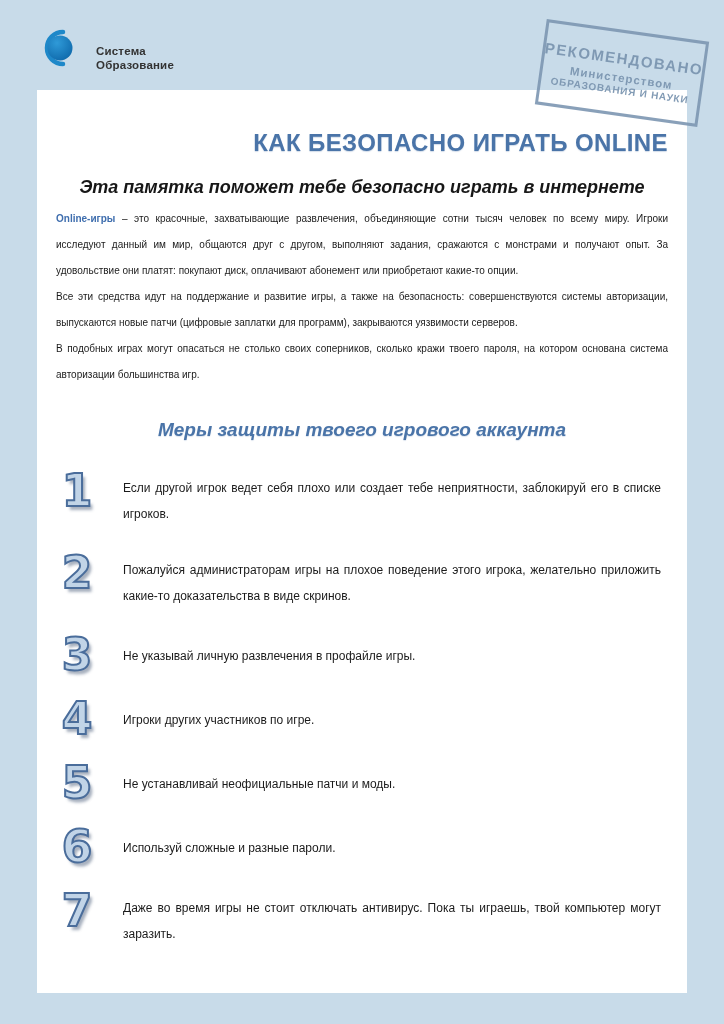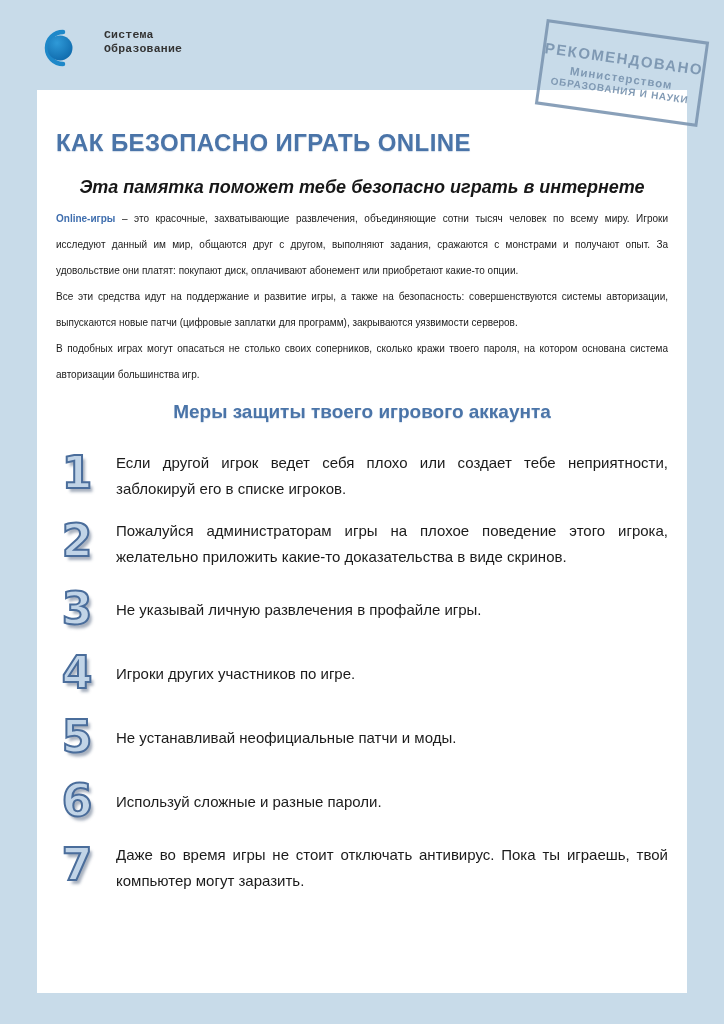--- a/index.html
+++ b/index.html
@@ -4,69 +4,70 @@
 <style>
   html,body{margin:0;padding:0;}
   .page{
     position:relative;
     width:724px;height:1024px;
     background:#c8dbe9;
     overflow:hidden;
     font-family:"Liberation Sans", sans-serif;
   }
   
-  .logo{position:absolute;left:36px;top:28px;display:flex;align-items:flex-start;gap:24px;font-family:Liberation Mono, monospace;}
+  .logo{position:absolute;left:36px;top:28px;display:flex;align-items:flex-end;gap:16px;}
   .logo-text{font-size:11.5px;font-weight:bold;color:#333;line-height:14px;letter-spacing:.2px;}
   
   .stamp{
     position:absolute;left:540px;top:30px;width:158px;height:80px;
     border:3px solid rgba(124,150,177,.95);
     transform:rotate(8deg);
     display:flex;flex-direction:column;justify-content:center;align-items:center;
     color:#7c96b1;text-align:center;z-index:5;opacity:.95;
   }
   .stamp-l1{font-size:15px;font-weight:bold;letter-spacing:1.5px;line-height:18px;}
   .stamp-l2{font-size:11.5px;font-weight:bold;letter-spacing:1px;line-height:14px;margin-top:3px;}
   .stamp-l3{font-size:10px;font-weight:bold;letter-spacing:.8px;line-height:12px;}
   
   .card{
     position:absolute;left:37px;top:90px;width:650px;height:903px;
     background:#ffffff;box-sizing:border-box;
     padding:38px 19px 0 19px;
   }
   .title{
-    text-align:left;font-size:24px;font-weight:bold;color:#4a74a8;
+    text-align:right;font-size:24px;font-weight:bold;color:#4a74a8;
     letter-spacing:.4px;line-height:30px;margin:0 0 20px 0;
     text-shadow:0 1px 1px rgba(74,116,168,.25);
   }
   .subtitle{
     text-align:center;font-size:18px;font-weight:bold;font-style:italic;
     color:#171717;line-height:18px;margin:0 0 10px 0;
   }
   .intro{font-size:10px;color:#1b1b1b;line-height:26px;text-align:justify;}
   .intro p{margin:0;}
   .lead{color:#3f6eae;font-weight:bold;}
   .section-heading{
     text-align:center;font-size:19px;font-weight:bold;color:#4a74a8;
-    line-height:24px;margin:12px 0 26px 0;
+    line-height:24px;margin:30px 0 26px 0;
     text-shadow:0 1px 1px rgba(74,116,168,.2);
+    font-style:italic;
   }
   
   .row{display:flex;gap:18px;margin-bottom:16px;min-height:48px;}
   .num{
     flex:0 0 42px;width:42px;text-align:center;
     font-family:"DejaVu Sans", sans-serif;
     font-size:44px;line-height:46px;font-weight:bold;
     color:#c1d4e7;
     -webkit-text-stroke:2px #4a6d9b;
     text-shadow:3px 4px 3px rgba(60,80,110,.45);
   }
   .rowtext{
-    margin:0;align-self:center;flex:1;
-    font-size:15px;color:#1b1b1b;line-height:26px;text-align:justify;
+    margin:7px;align-self:center;flex:1;
+    font-size:12px;color:#1b1b1b;line-height:26px;text-align:justify;
   }
 </style>
 </head>
 <body>
 
 <div class="page">
 
   <div class="logo">
     <span>
       <svg width="44" height="40" viewBox="0 0 44 40">

